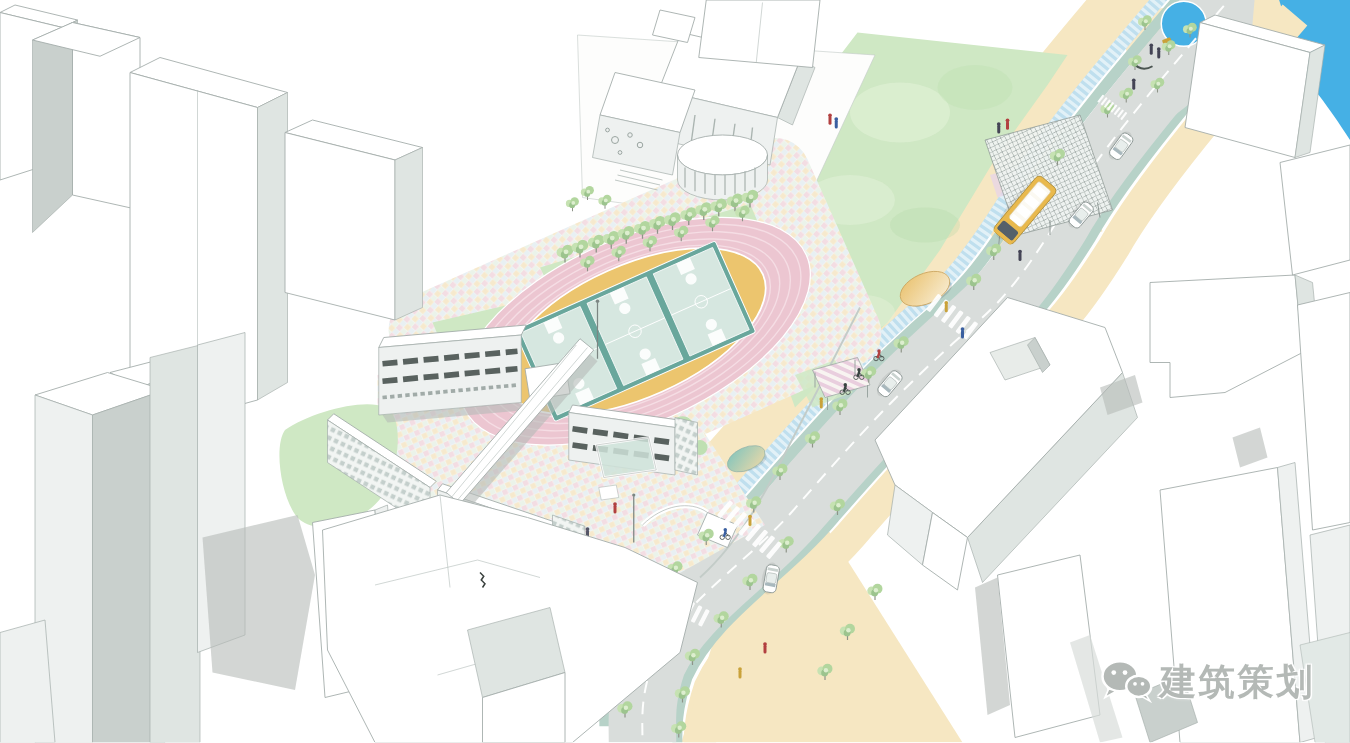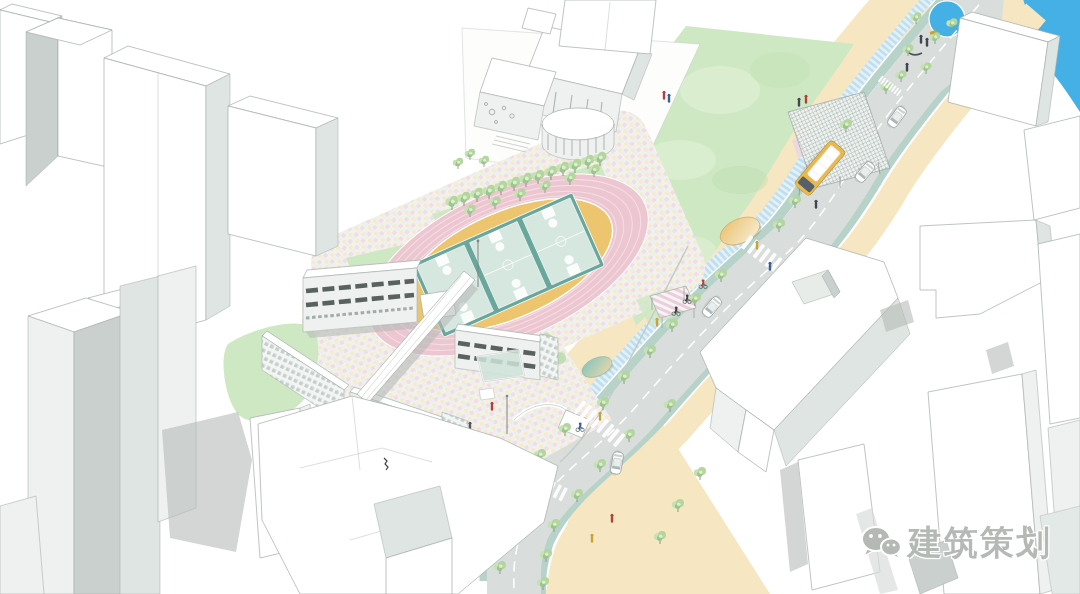--- a/index.html
+++ b/index.html
@@ -8,22 +8,22 @@
   .bw{fill:var(--bldg-white);stroke:var(--outline-gray);stroke-width:.7}
   .bl{fill:var(--bldg-light);stroke:var(--outline-gray);stroke-width:.55}
   .bm{fill:var(--bldg-mid);stroke:var(--outline-gray);stroke-width:.5}
   .bd{fill:var(--bldg-dark);stroke:var(--outline-gray);stroke-width:.5}
   .sh{fill:var(--shadow-gray);opacity:.6;stroke:none}
   .band{stroke:#3e4945;stroke-width:4.6;stroke-dasharray:12 4.5;opacity:.85;fill:none}
   .band2{stroke:#8d9a96;stroke-width:3;stroke-dasharray:3.5 2.6;opacity:.8;fill:none}
   .roofline{stroke:#b6bfbc;stroke-width:.5;fill:none}
   .grn{fill:var(--lawn-green)}
   .tan{fill:var(--sidewalk-tan)}
-  .watermark{position:absolute;right:28px;bottom:28px;display:flex;align-items:center;gap:4px;
-    color:var(--watermark-gray);font-size:34px;font-weight:600;letter-spacing:2px;
+  .watermark{position:absolute;right:28px;bottom:28px;display:flex;align-items:flex-start;gap:4px;
+    color:var(--watermark-gray);font-size:29px;font-weight:600;letter-spacing:2px;
     text-shadow:1px 1px 0 #fff,-1px -1px 0 #fff,1px -1px 0 #fff,-1px 1px 0 #fff,0 0 3px #fff;}
 </style>
 </head>
 <body style="background: rgb(255, 255, 255);">
 
 <div class="stage">
 <svg viewBox="0 0 1080 594" width="1080" height="594">
 <defs>
   <path id="roadC" d="M990,-8 C940,50 875,125 845,178 C805,242 790,250 762,275 C715,318 690,345 640,402 C600,450 545,480 522,530 C512,560 514,575 514,594" fill="none"></path>
   <g id="tr">

